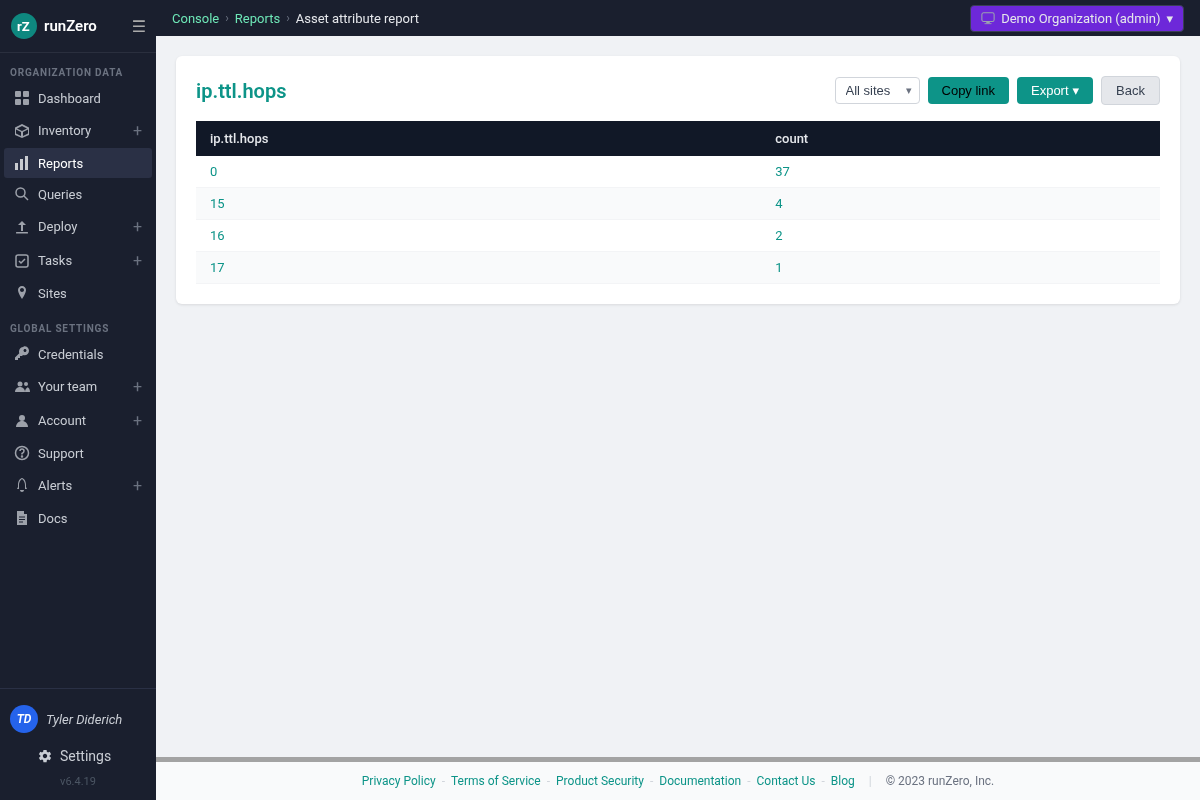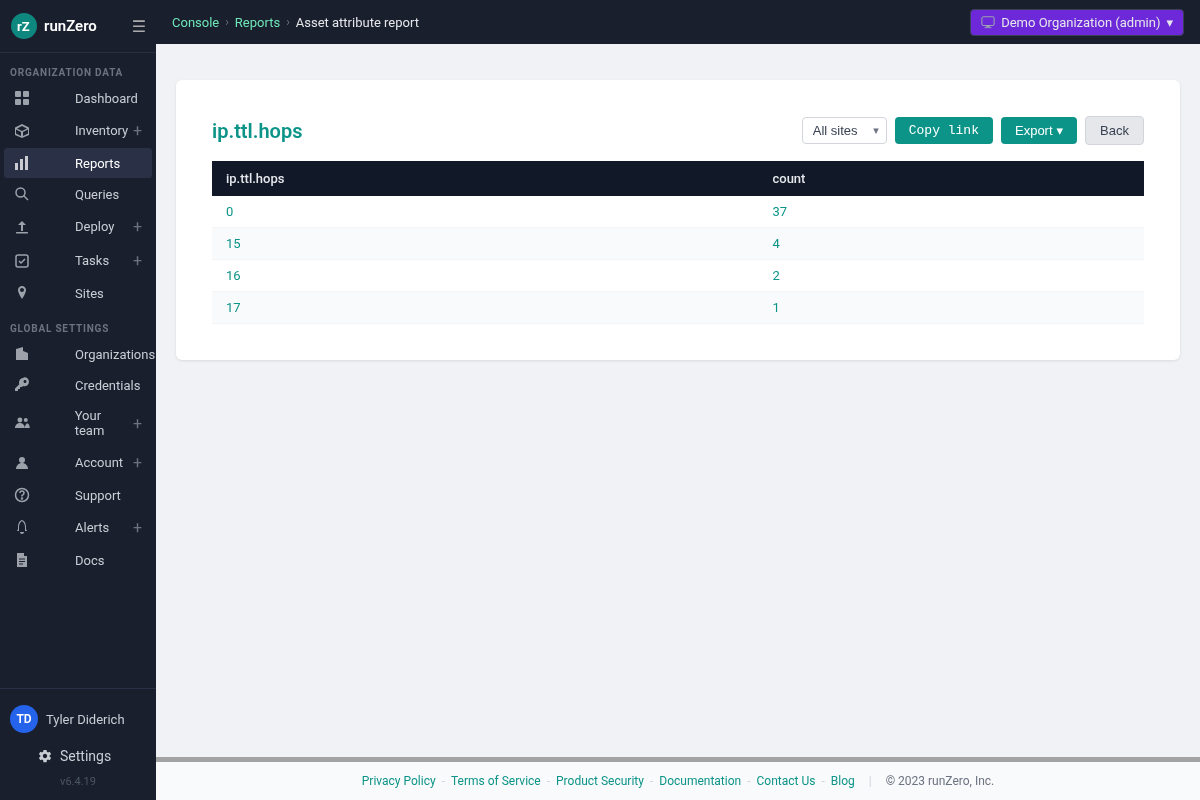--- a/index.html
+++ b/index.html
@@ -12,53 +12,53 @@
     .logo-icon { width: 28px; height: 28px; }
     .logo-text { color: #fff; font-size: 15px; font-weight: 600; }
     .menu-icon { color: #aaa; cursor: pointer; font-size: 16px; }
 
     .sidebar-section-label { font-size: 10px; font-weight: 700; color: #6b7280; text-transform: uppercase; letter-spacing: 0.08em; padding: 14px 10px 4px; }
 
     .sidebar-item { display: flex; align-items: center; justify-content: space-between; padding: 7px 10px; color: #c9cdd4; cursor: pointer; border-radius: 3px; margin: 1px 4px; }
     .sidebar-item.active { background: #2a3045; color: #fff; }
     .sidebar-item-left { display: flex; align-items: center; gap: 8px; }
     .sidebar-item-icon { width: 16px; height: 16px; opacity: 0.75; }
-    .sidebar-item-label { font-size: 13px; margin-left: 37px; }
+    .sidebar-item-label { font-size: 13px; }
     .sidebar-plus { color: #6b7280; font-size: 16px; }
 
     .sidebar-footer { margin-top: auto; padding: 8px 0; border-top: 1px solid #2a3045; }
-    .user-row { display: flex; align-items: center; gap: 8px; padding: 8px 10px; cursor: pointer; }
+    .user-row { display: flex; align-items: center; gap: 8px; padding: 8px 10px; cursor: pointer; font-style: italic; }
     .user-avatar { width: 28px; height: 28px; border-radius: 50%; background: #2563eb; display: flex; align-items: center; justify-content: center; color: #fff; font-size: 12px; font-weight: 600; }
     .user-name { font-size: 13px; color: #c9cdd4; }
     .sidebar-bottom-item { display: flex; align-items: center; gap: 8px; padding: 7px 10px; color: #c9cdd4; cursor: pointer; margin-left: 28px; }
     .version { text-align: center; font-size: 11px; color: #4b5563; padding: 4px 0; }
 
     
     .main { flex: 1; display: flex; flex-direction: column; overflow: hidden; }
 
     
-    .topbar { background: #1a1f2e; display: flex; align-items: center; justify-content: space-between; padding: 0 16px; height: 44px; flex-shrink: 0; }
+    .topbar { background: #1a1f2e; display: flex; align-items: center; justify-content: space-between; padding: 0 16px; height: 36px; flex-shrink: 0; }
     .breadcrumb { display: flex; align-items: center; gap: 6px; color: #9ca3af; font-size: 13px; }
     .breadcrumb-link { color: #6ee7b7; cursor: pointer; }
     .breadcrumb-sep { color: #6b7280; font-size: 12px; }
     .breadcrumb-current { color: #e5e7eb; }
     .org-selector { background: #6d28d9; border: 1px solid #3a4055; color: #e5e7eb; padding: 5px 10px; border-radius: 4px; font-size: 13px; display: flex; align-items: center; gap: 6px; cursor: pointer; }
 
     
     .content { flex: 1; padding: 20px; overflow-y: auto; }
 
-    .report-card { background: #fff; border-radius: 6px; padding: 36px; box-shadow: 0 1px 3px rgba(0,0,0,0.1); margin-top: 16px; }
+    .report-card { background: #fff; border-radius: 6px; padding: 20px; box-shadow: 0 1px 3px rgba(0,0,0,0.1); }
 
     .report-header { display: flex; align-items: center; justify-content: space-between; margin-bottom: 16px; }
     .report-title { font-size: 20px; font-weight: 600; color: #0d9488; }
 
     .report-controls { display: flex; align-items: center; gap: 8px; }
     .site-select { background: #fff; border: 1px solid #d1d5db; border-radius: 4px; padding: 5px 10px; font-size: 13px; color: #374151; cursor: pointer; display: flex; align-items: center; gap: 6px; }
     .btn { padding: 6px 14px; border-radius: 4px; font-size: 13px; font-weight: 500; cursor: pointer; border: none; }
-    .btn-teal { background: #0d9488; color: #ffffff; font-family: Liberation Mono, monospace; }
+    .btn-teal { background: #0d9488; color: #000000; }
     .btn-teal-outline { background: #0d9488; color: #fff; display: flex; align-items: center; gap: 4px; }
     .btn-gray { background: #e5e7eb; color: #374151; border: 1px solid #d1d5db; }
 
     
     .table { width: 100%; border-collapse: collapse; margin-top: 4px; }
     .table thead { background: #111827; }
     .table th { text-align: left; padding: 10px 14px; color: #e5e7eb; font-size: 13px; font-weight: 500; }
     .table tbody tr { border-bottom: 1px solid #f3f4f6; }
     .table tbody tr:nth-child(even) { background: #f9fafb; }
     .table td { padding: 8px 14px; font-size: 13px; }
@@ -165,28 +165,20 @@
             <path d="M8 1C5.8 1 4 2.8 4 5C4 8 8 14 8 14C8 14 12 8 12 5C12 2.8 10.2 1 8 1ZM8 7C6.9 7 6 6.1 6 5C6 3.9 6.9 3 8 3C9.1 3 10 3.9 10 5C10 6.1 9.1 7 8 7Z"></path>
           </svg>
         <span class="sidebar-item-label">Sites</span>
       </div>
     </div>
   </div>
 
   <div>
     <div class="sidebar-section-label">GLOBAL SETTINGS</div>
 
-    <div class="sidebar-item">
-      <div class="sidebar-item-left">
-        <svg class="sidebar-item-icon" viewBox="0 0 16 16" fill="currentColor">
-            <path d="M2 14V3L9 1V14H2ZM9 14V5L14 7V14H9ZM4 4H7V5.5H4V4ZM4 6.5H7V8H4V6.5ZM4 9H7V10.5H4V9ZM10.5 8H13V9.5H10.5V8ZM10.5 11H13V12.5H10.5V11Z"></path>
-          </svg>
-        <span class="sidebar-item-label">Organizations</span>
-      </div>
-    </div>
 
     <div class="sidebar-item">
       <div class="sidebar-item-left">
         <svg class="sidebar-item-icon" viewBox="0 0 16 16" fill="currentColor">
             <path d="M9.5 1C7 1 5 3 5 5.5C5 6.1 5.1 6.7 5.3 7.2L1 11.5V14H4V12H6V10H8L9 9C9.5 9.2 10 9.3 10.5 9.3C13 9.3 15 7.3 15 4.8C15 2.3 13 0.3 10.5 0.3C10.2 0.3 9.8 0.3 9.5 0.5V1ZM11 3C11.8 3 12.5 3.7 12.5 4.5C12.5 5.3 11.8 6 11 6C10.2 6 9.5 5.3 9.5 4.5C9.5 3.7 10.2 3 11 3Z"></path>
           </svg>
         <span class="sidebar-item-label">Credentials</span>
       </div>
     </div>
 

